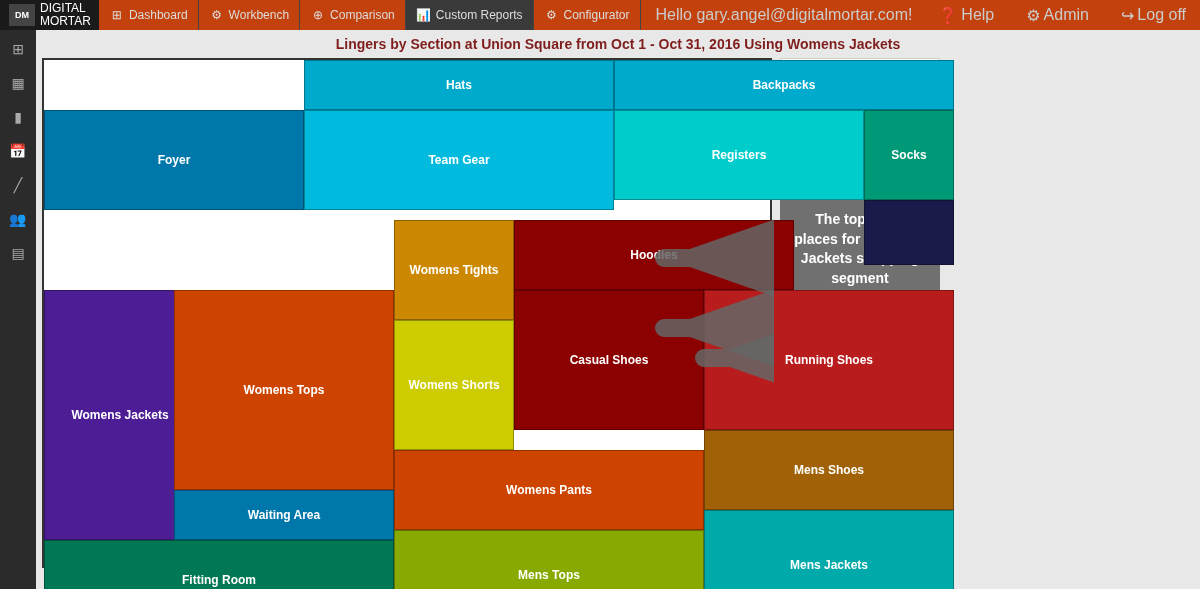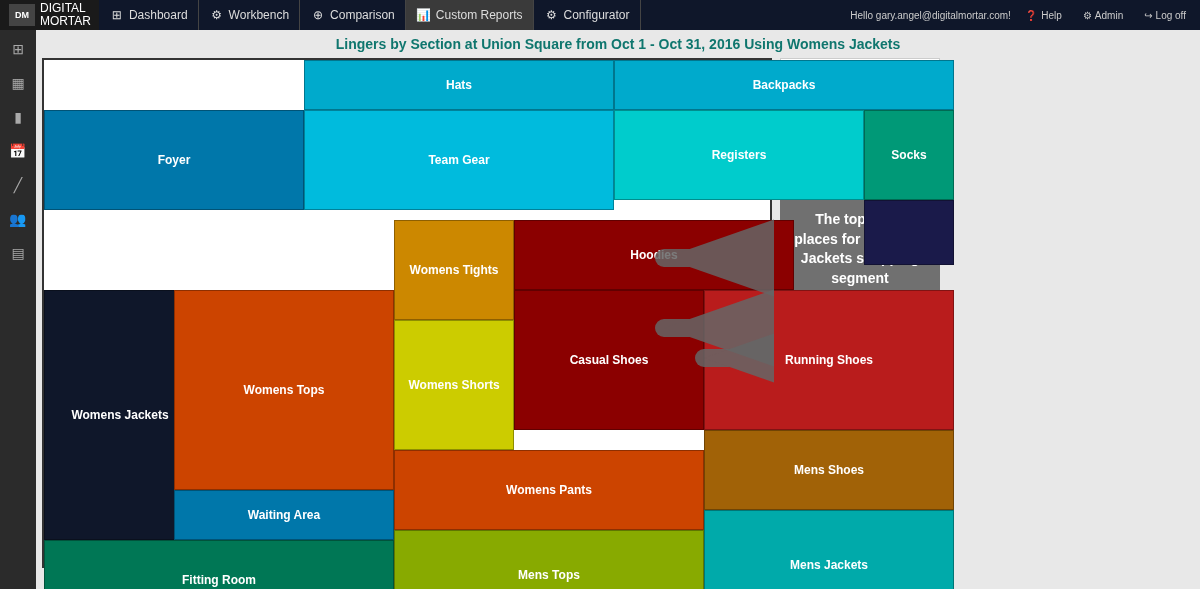--- a/index.html
+++ b/index.html
@@ -1,52 +1,52 @@
 <!DOCTYPE html>
 <html><head>
   <meta charset="utf-8">
   <style>
     * { margin: 0; padding: 0; box-sizing: border-box; }
     body { width: 1200px; height: 589px; overflow: hidden; font-family: Arial, sans-serif; background: #f0f0f0; display: flex; flex-direction: column; }
 
     
     #topnav {
       display: flex; align-items: center; height: 30px;
-      background: #0f172a; color: #ccc; font-size: 12px; flex-shrink: 0;
+      background: #c2410c; color: #ccc; font-size: 12px; flex-shrink: 0;
     }
     .nav-brand {
       display: flex; align-items: center; background: #1a1a1a;
       padding: 0 8px; height: 100%; gap: 4px; min-width: 80px;
     }
     .nav-brand-text { color: white; font-weight: normal; font-size: 12px; line-height: 1.1; }
     .nav-item {
       display: flex; align-items: center; gap: 4px; padding: 0 10px; height: 100%;
       cursor: pointer; color: #ddd; font-size: 12px; border-right: 1px solid #444;
     }
     .nav-item.active { background: #3a3a3a; }
     .nav-icon { width: 16px; height: 16px; display: inline-flex; align-items: center; justify-content: center; }
-    .nav-right { margin-left: auto; display: flex; align-items: center; gap: 9px; padding: 0 8px; font-size: 10px; color: #ccc; }
+    .nav-right { margin-left: auto; display: flex; align-items: center; gap: 20px; padding: 0 8px; font-size: 16px; color: #ccc; }
     .nav-right-item { display: flex; align-items: center; gap: 3px; padding: 0 6px; cursor: pointer; }
 
     
     #layout { display: flex; flex: 1; overflow: hidden; }
     #sidebar {
       width: 36px; background: #2b2b2b; display: flex; flex-direction: column;
       align-items: center; padding: 4px 0; gap: 4px; flex-shrink: 0;
     }
     .sidebar-icon {
       width: 30px; height: 30px; display: flex; align-items: center; justify-content: center;
       color: #aaa; cursor: pointer; border-radius: 3px; font-size: 14px;
     }
 
     
     #main { flex: 1; background: #e8e8e8; padding: 6px; display: flex; flex-direction: column; }
 
     .chart-title {
-      text-align: center; font-size: 14px; font-weight: bold; color: #0f766e;
+      text-align: center; font-size: 14px; font-weight: bold; color: #7f1d1d;
       margin-bottom: 6px;
     }
 
     .chart-area {
       flex: 1; display: flex; gap: 8px; align-items: flex-start;
     }
 
     
     #floormap {
       position: relative; width: 730px; height: 510px; background: white;
@@ -167,21 +167,21 @@
         </svg>
       <div class="section" style="left: 260px; top: 0px; width: 310px; height: 50px; background: rgb(0, 170, 204);">Hats</div>
           <div class="section" style="left: 570px; top: 0px; width: 340px; height: 50px; background: rgb(0, 170, 204);">Backpacks</div>
           <div class="section" style="left: 0px; top: 50px; width: 260px; height: 100px; background: rgb(0, 119, 170);">Foyer</div>
           <div class="section" style="left: 260px; top: 50px; width: 310px; height: 100px; background: rgb(0, 187, 221);">Team Gear</div>
           <div class="section" style="left: 570px; top: 50px; width: 250px; height: 90px; background: rgb(0, 204, 204);">Registers</div>
           <div class="section" style="left: 820px; top: 50px; width: 90px; height: 90px; background: rgb(0, 153, 119);">Socks</div>
           <div class="section" style="left: 350px; top: 160px; width: 120px; height: 100px; background: rgb(204, 136, 0);">Womens Tights</div>
           <div class="section" style="left: 470px; top: 160px; width: 280px; height: 70px; background: rgb(139, 0, 0);">Hoodies</div>
           <div class="section" style="left: 820px; top: 140px; width: 90px; height: 65px; background: rgb(26, 26, 74);"></div>
-          <div class="section" style="left: 0px; top: 230px; width: 152px; height: 250px; background: #0f172a;">Womens Jackets</div>
+          <div class="section" style="left: 0px; top: 230px; width: 152px; height: 250px; background: #4c1d95;">Womens Jackets</div>
           <div class="section" style="left: 130px; top: 230px; width: 220px; height: 200px; background: rgb(204, 68, 0); text-align: center;">Womens Tops</div>
           <div class="section" style="left: 350px; top: 260px; width: 120px; height: 130px; background: rgb(204, 204, 0);">Womens Shorts</div>
           <div class="section" style="left: 470px; top: 230px; width: 190px; height: 140px; background: rgb(139, 0, 0);">Casual Shoes</div>
           <div class="section" style="left: 660px; top: 230px; width: 250px; height: 140px; background: #b91c1c;">Running Shoes</div>
           <div class="section" style="left: 350px; top: 390px; width: 310px; height: 80px; background: rgb(204, 68, 0);">Womens Pants</div>
           <div class="section" style="left: 660px; top: 370px; width: 250px; height: 80px; background: #a16207;">Mens Shoes</div>
           <div class="section" style="left: 130px; top: 430px; width: 220px; height: 50px; background: rgb(0, 119, 170);">Waiting Area</div>
           <div class="section" style="left: 0px; top: 480px; width: 350px; height: 80px; background: rgb(0, 119, 85);">Fitting Room</div>
           <div class="section" style="left: 350px; top: 470px; width: 310px; height: 90px; background: rgb(136, 170, 0);">Mens Tops</div>
           <div class="section" style="left: 660px; top: 450px; width: 250px; height: 110px; background: rgb(0, 170, 170);">Mens Jackets</div>

